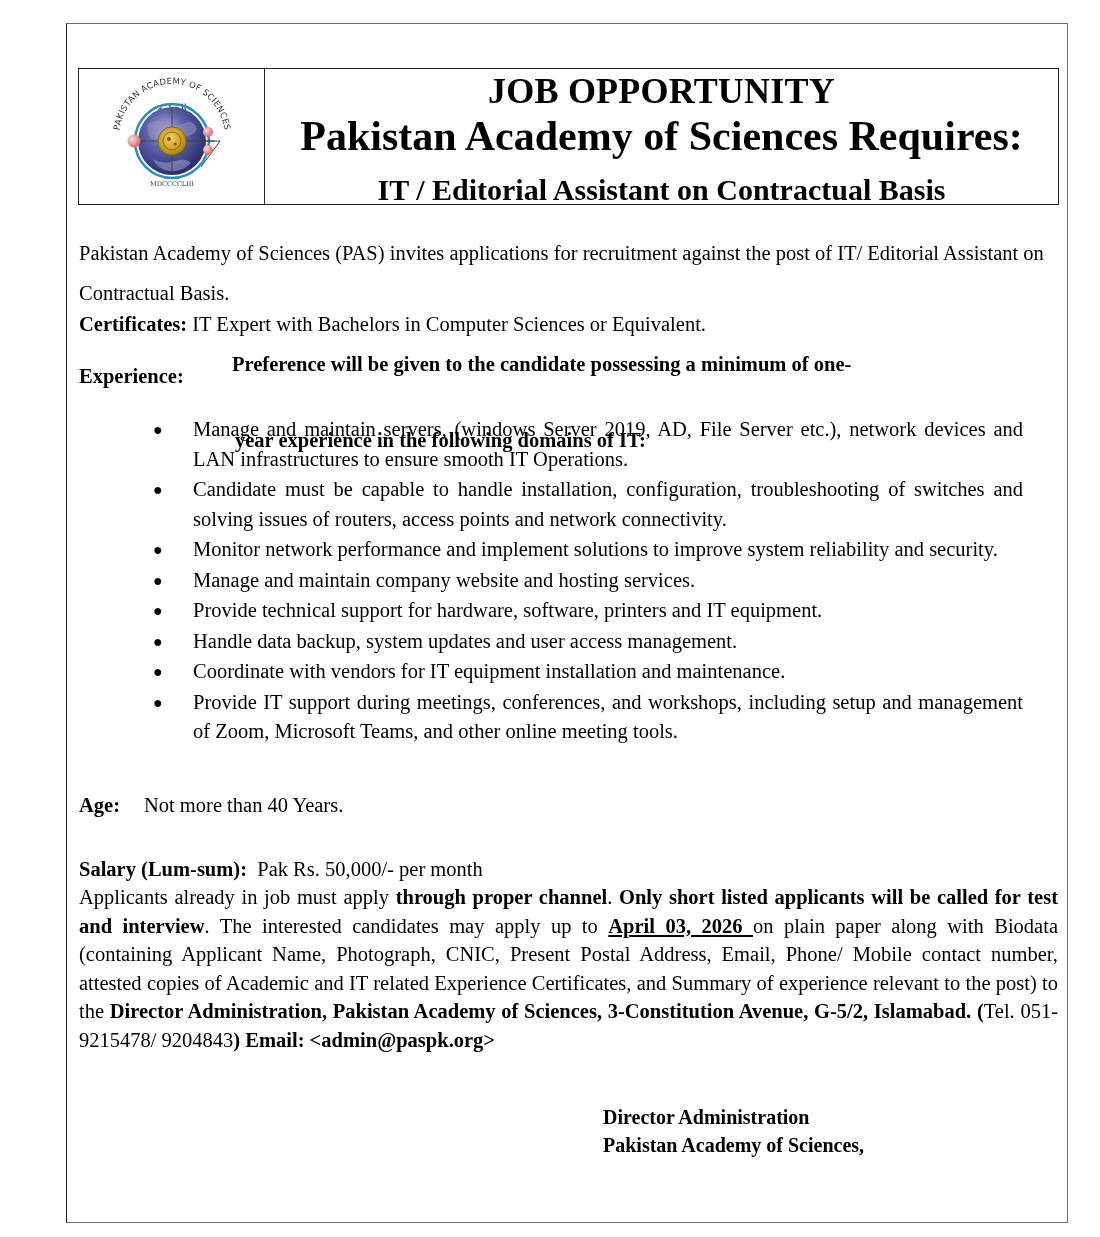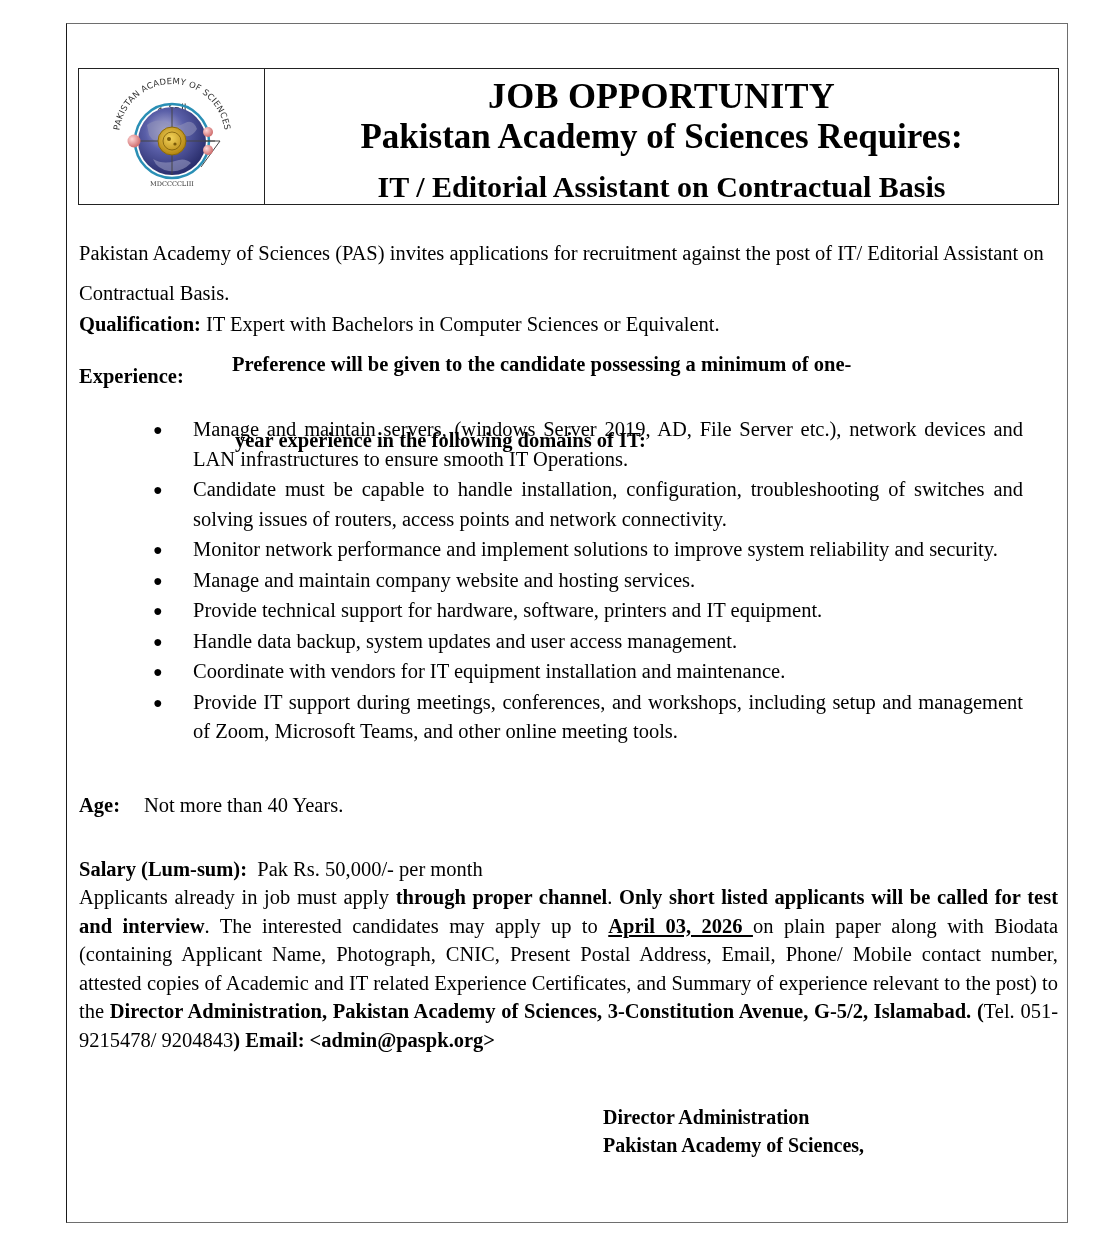--- a/index.html
+++ b/index.html
@@ -42,27 +42,27 @@
     box-sizing: border-box;
     display: flex;
     align-items: center;
     justify-content: center;
   }
   .title-cell {
     flex: 1;
     display: flex;
     flex-direction: column;
     align-items: center;
-    justify-content: flex-end;
+    justify-content: space-between;
     font-weight: bold;
     line-height: 1.15;
     padding-top: 2px;
   }
   .title-1 { font-size: 36px; letter-spacing: 0.2px; }
-  .title-2 { font-size: 35px; }
+  .title-2 { font-size: 42px; }
   .title-3 { font-size: 30px; margin-top: 12px; }
 
   .body-text {
     position: absolute;
     left: 79px;
     width: 979px;
     font-size: 20.5px;
     line-height: 40px;
   }
   .p-intro { top: 233px; }
@@ -173,21 +173,21 @@
   <div class="title-cell">
     <div class="title-1">JOB OPPORTUNITY</div>
     <div class="title-2">Pakistan Academy of Sciences Requires:</div>
     <div class="title-3">IT / Editorial Assistant on Contractual Basis</div>
   </div>
 </div>
 
 <div class="body-text p-intro">Pakistan Academy of Sciences (PAS) invites applications for recruitment against the post of IT/ Editorial Assistant on Contractual Basis.</div>
 
 <div class="body-text p-qual">
-  <span class="lbl">Qualification:</span>
+  <span class="lbl">Certificates:</span>
   <span>IT Expert with Bachelors in Computer Sciences or Equivalent.</span>
 </div>
 
 <div class="body-text p-exp">
   <div class="exp-row">
     <span class="exp-label">Experience:</span>
     <span class="exp-text">Preference will be given to the candidate possessing a minimum of one-</span>
   </div>
   <div class="exp-indent">year experience in the following domains of IT:</div>
 </div>

